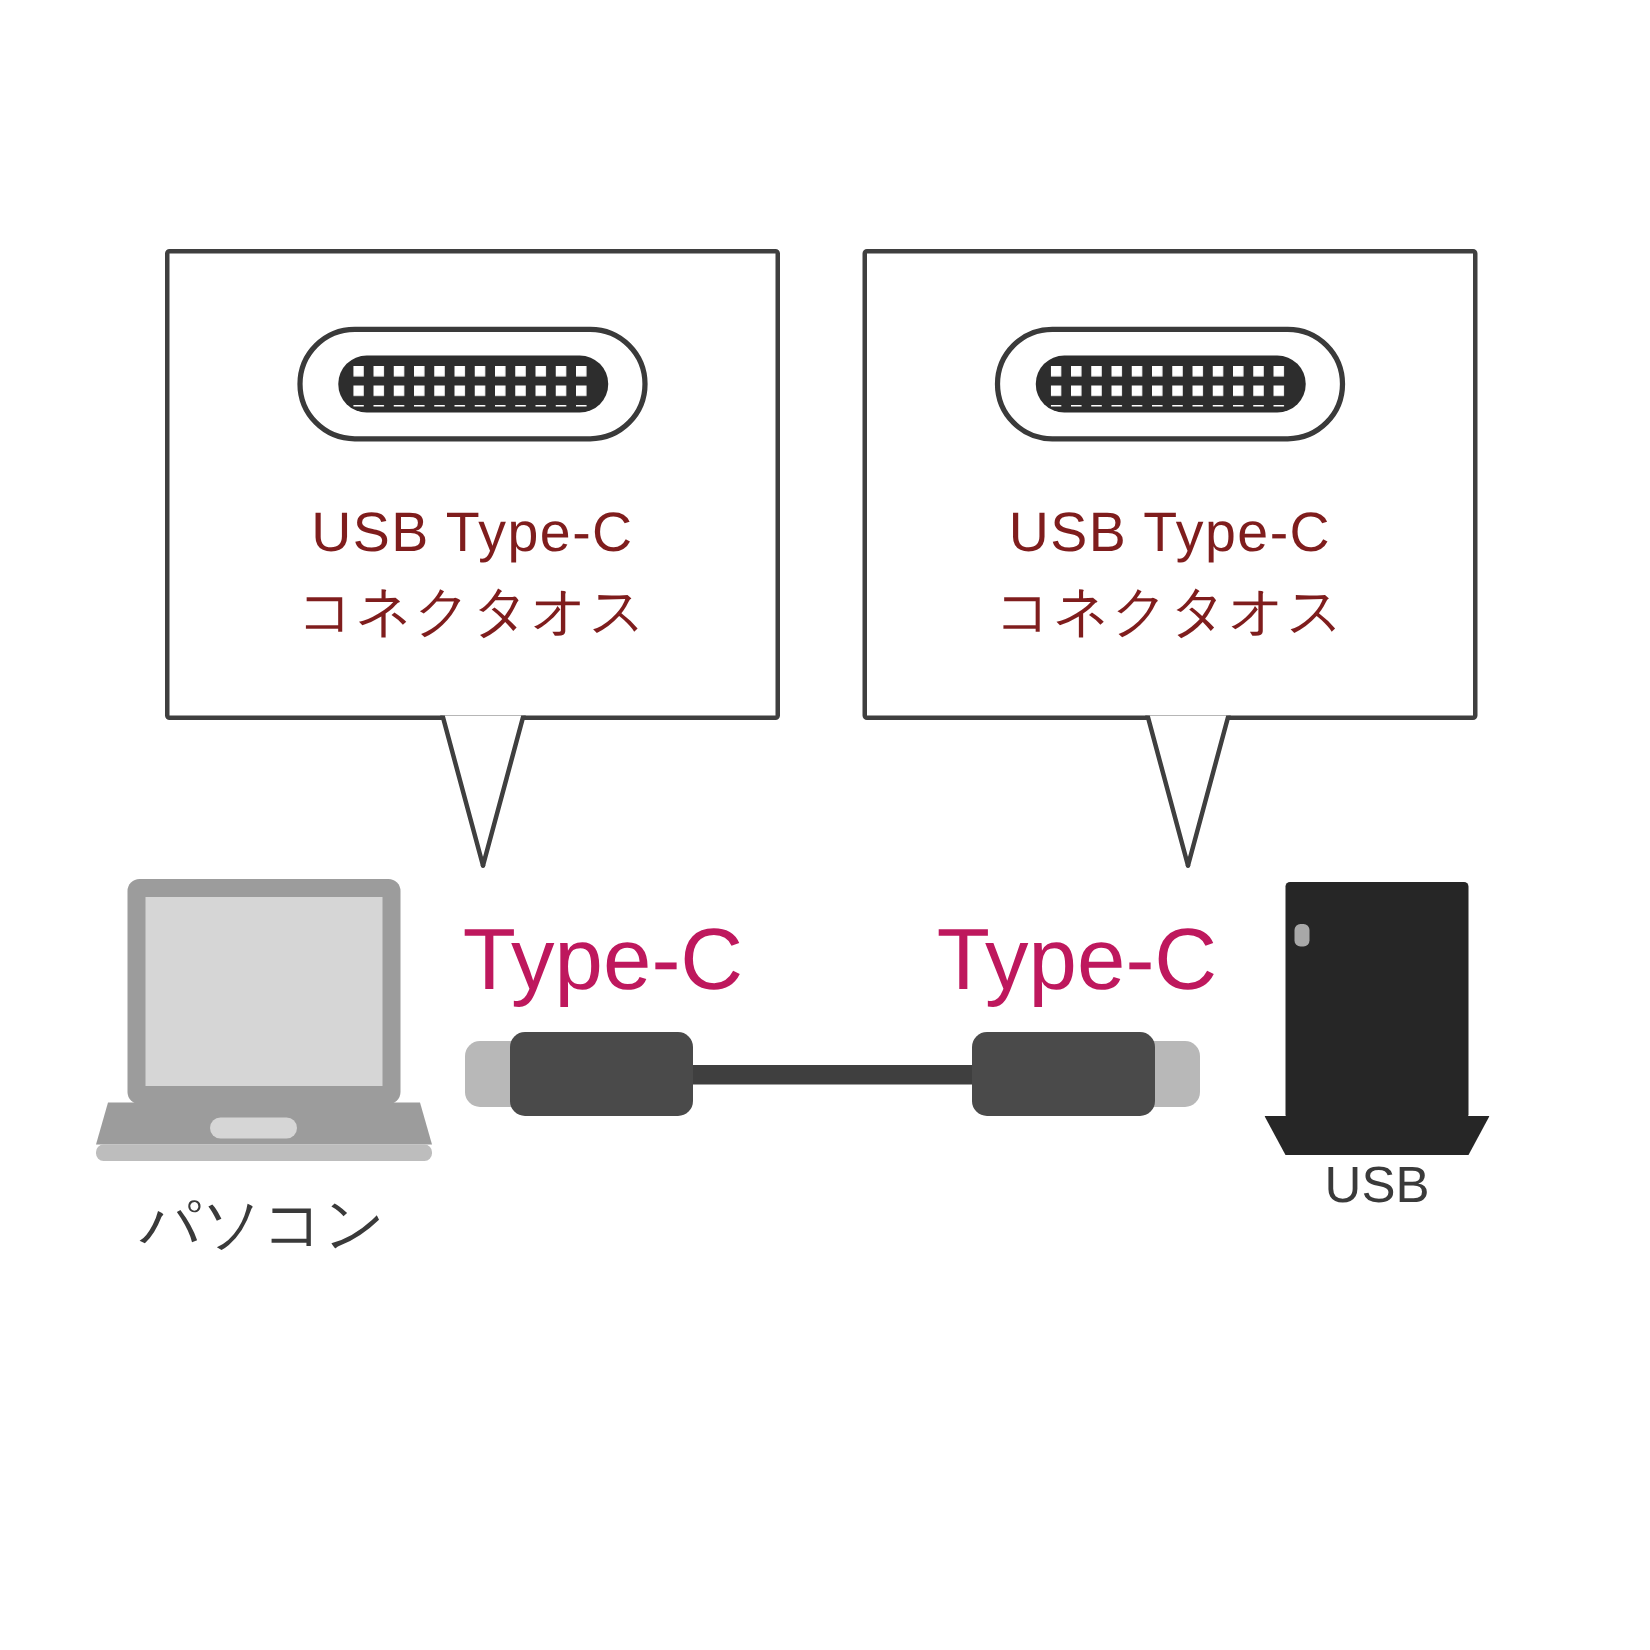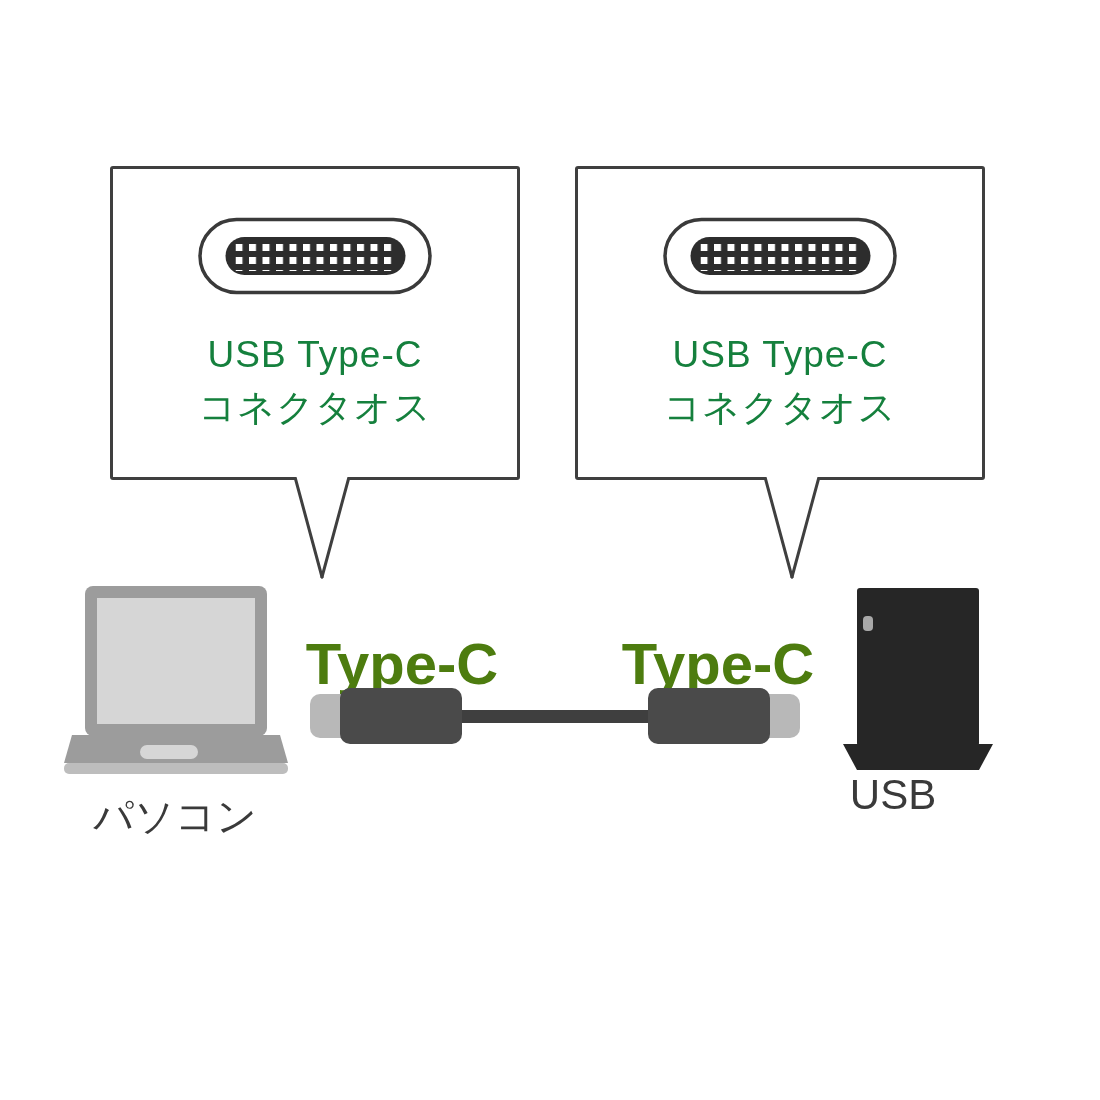--- a/index.html
+++ b/index.html
@@ -39,59 +39,58 @@
   }
   .callout-text {
     position: absolute;
     left: 0;
     right: 0;
     top: 160px;
     text-align: center;
     font-size: 37px;
     line-height: 1.42;
     letter-spacing: 1px;
-    color: #15803d;
+    color: #7f1d1d;
     white-space: nowrap;
   }
 
   .tail { position: absolute; }
   .tail-left  { left: 287px; top: 477px; }
   .tail-right { left: 757px; top: 477px; }
 
   
   .typec-label {
     position: absolute;
     width: 230px;
     text-align: center;
     font-size: 58px;
-    font-weight: bold;
+    font-weight: normal;
     letter-spacing: 0px;
-    color: #4d7c0f;
+    color: #be185d;
     white-space: nowrap;
-    margin-top: 24px;
   }
   .typec-left  { left: 287px; top: 606px; }
   .typec-right { left: 603px; top: 606px; }
 
   
   .laptop     { left: 60px;  top: 583px; }
   .cable      { left: 300px; top: 680px; }
   .peripheral { left: 843px; top: 586px; }
 
   
   .caption {
     position: absolute;
     text-align: center;
     font-size: 40px;
     line-height: 1.3;
     color: #3a3a3a;
     white-space: nowrap;
   }
   .laptop-caption     { left: 60px;  top: 790px; width: 230px; }
-  .peripheral-caption { left: 788px; top: 768px; width: 210px; font-size: 42px; }
+  .peripheral-caption { left: 813px; top: 768px; width: 210px; font-size: 34px; }
 </style>
 </head>
 <body>
 
 <div class="canvas">
 
   <div class="callout callout-left">
     <svg class="usbc-face" width="235" height="78" viewBox="0 0 235 78">
       <defs>
         <pattern id="pinsL" x="38" y="27" width="13.5" height="13" patternUnits="userSpaceOnUse">

